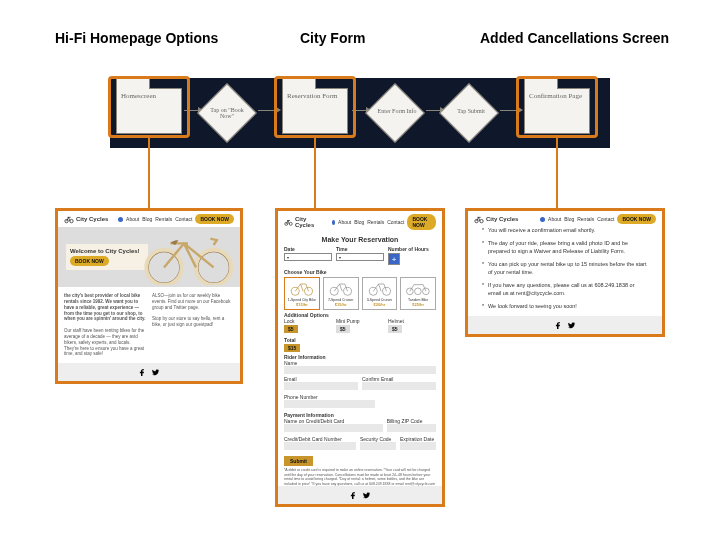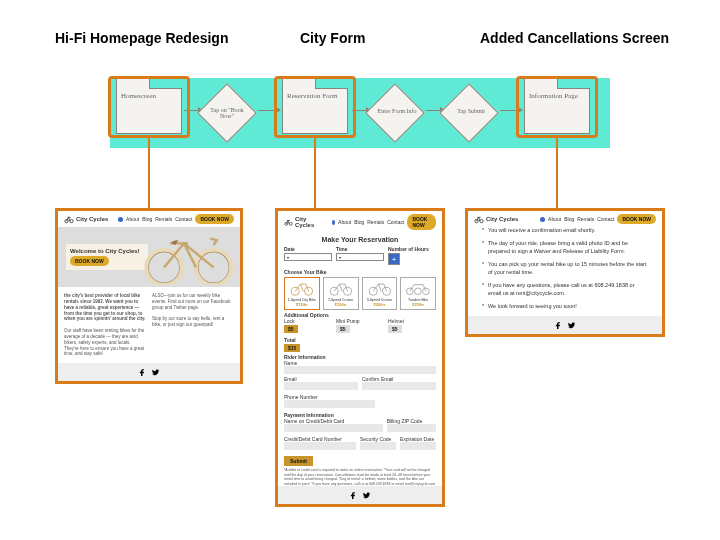--- a/index.html
+++ b/index.html
@@ -1,20 +1,20 @@
 <!DOCTYPE html>
 <html><head>
 <meta charset="utf-8">
 <style>
 *{box-sizing:border-box;margin:0;padding:0}
 body{font-family:-apple-system,BlinkMacSystemFont,Helvetica,Arial,sans-serif;background:#fff;width:720px;height:540px;position:relative;overflow:hidden}
 .stage{position:absolute}
 .heading{font-weight:700;font-size:14px;color:#000}
 
-.flow{position:absolute;left:110px;top:78px;width:500px;height:70px;background:#5eead4}
+.flow{position:absolute;left:110px;top:78px;width:500px;height:70px;background:#0f172a}
 .sketch-box{position:absolute;border:1.5px solid #8a8478;background:#f5f3f0;width:66px;height:46px}
 .sketch-box .tab{position:absolute;left:-1px;top:-12px;width:34px;height:12px;border:1.5px solid #8a8478;border-bottom:none;background:#f5f3f0}
 .sketch-box .lbl{font-family:cursive;font-size:7px;color:#666;position:absolute;left:4px;top:4px;line-height:1.1}
 .flo-arrow{position:absolute;top:32px;height:1px;background:#8a8478}
 .flo-arrow::after{content:'';position:absolute;right:-1px;top:-3px;border-left:5px solid #8a8478;border-top:3px solid transparent;border-bottom:3px solid transparent}
 .diamond{position:absolute;width:42px;height:42px;transform:rotate(45deg);border:1.5px solid #8a8478;background:#f5f3f0}
 .diamond .dlbl{transform:rotate(-45deg);font-family:cursive;font-size:6px;color:#666;display:block;text-align:center;margin-top:14px;line-height:1}
 .orange-box{position:absolute;border:3px solid #d97b1a;border-radius:4px}
 .connector{position:absolute;width:2px;background:#d97b1a}
 
@@ -55,21 +55,21 @@
 .pill{display:inline-block;background:#c7952b;color:#111;height:8px;line-height:8px;padding:0 4px;font-weight:700;margin-top:1px}
 
 .conf h2{text-align:center;font-size:9px;margin:10px 0 8px}
 .conf ul{list-style:none;padding:0 14px}
 .conf li{font-size:5.5px;margin-bottom:6px;line-height:1.35;position:relative;padding-left:6px}
 .conf li::before{content:'*';position:absolute;left:0}
 </style>
 </head>
 <body>
 
-<div class="stage heading" style="left:55px;top:30px">Hi-Fi Homepage Redesign</div>
+<div class="stage heading" style="left:55px;top:30px">Hi-Fi Homepage Options</div>
 <div class="stage heading" style="left:300px;top:30px">City Form</div>
 <div class="stage heading" style="left:480px;top:30px">Added Cancellations Screen</div>
 
 <div class="flow">
   <div class="sketch-box" style="left:6px;top:10px">
       <div class="tab"></div>
       <span class="lbl">Homescreen</span>
     </div>
   <div class="flo-arrow" style="left:74px;width:18px"></div>
   <div class="diamond" style="left:96px;top:14px">
@@ -84,21 +84,21 @@
   <div class="diamond" style="left:264px;top:14px">
       <span class="dlbl">Enter Form Info</span>
     </div>
   <div class="flo-arrow" style="left:316px;width:18px"></div>
   <div class="diamond" style="left:338px;top:14px">
       <span class="dlbl">Tap Submit</span>
     </div>
   <div class="flo-arrow" style="left:390px;width:22px"></div>
   <div class="sketch-box" style="left:414px;top:10px">
       <div class="tab"></div>
-      <span class="lbl">Information Page</span>
+      <span class="lbl">Confirmation Page</span>
     </div>
 </div>
 
 <div class="orange-box" style="left:108px;top:76px;width:82px;height:62px"></div>
 <div class="orange-box" style="left:274px;top:76px;width:82px;height:62px"></div>
 <div class="orange-box" style="left:516px;top:76px;width:82px;height:62px"></div>
 
 <div class="connector" style="left:148px;top:138px;height:70px"></div>
 <div class="connector" style="left:314px;top:138px;height:70px"></div>
 <div class="connector" style="left:556px;top:138px;height:70px"></div>

